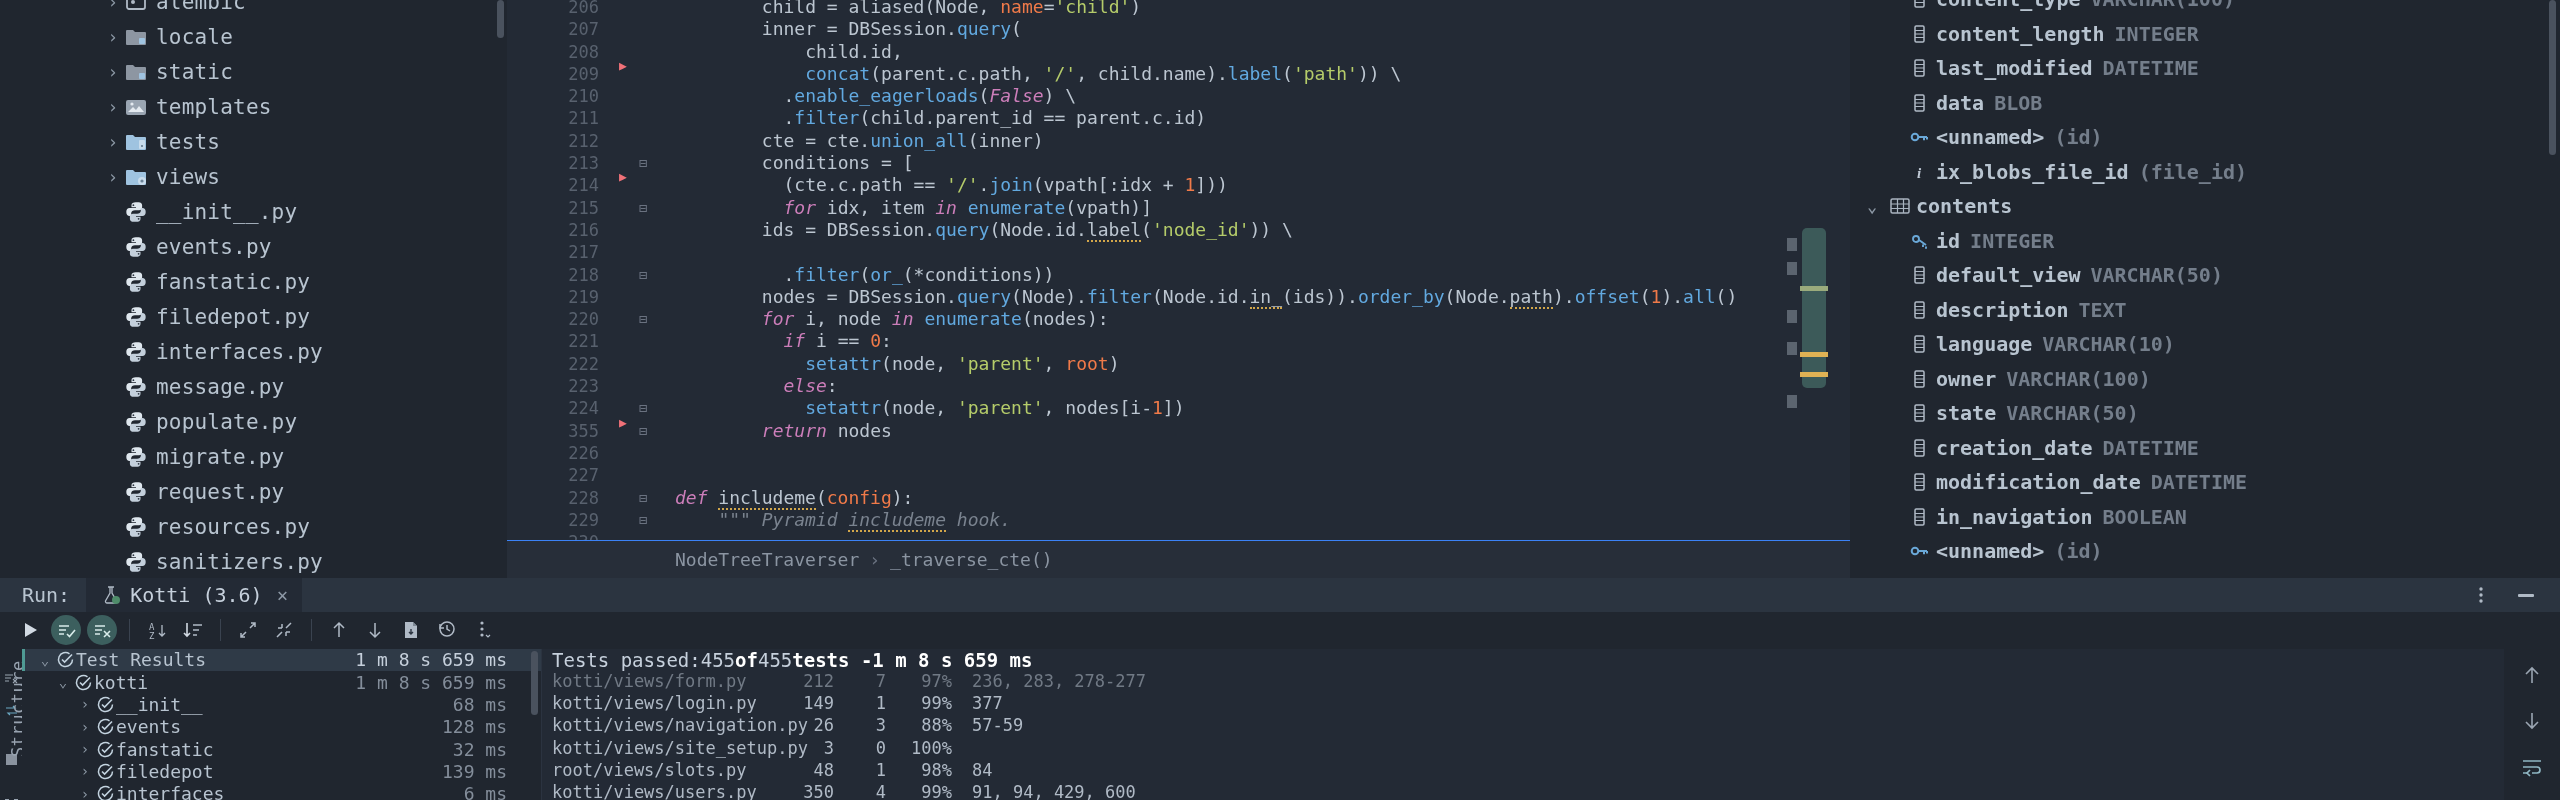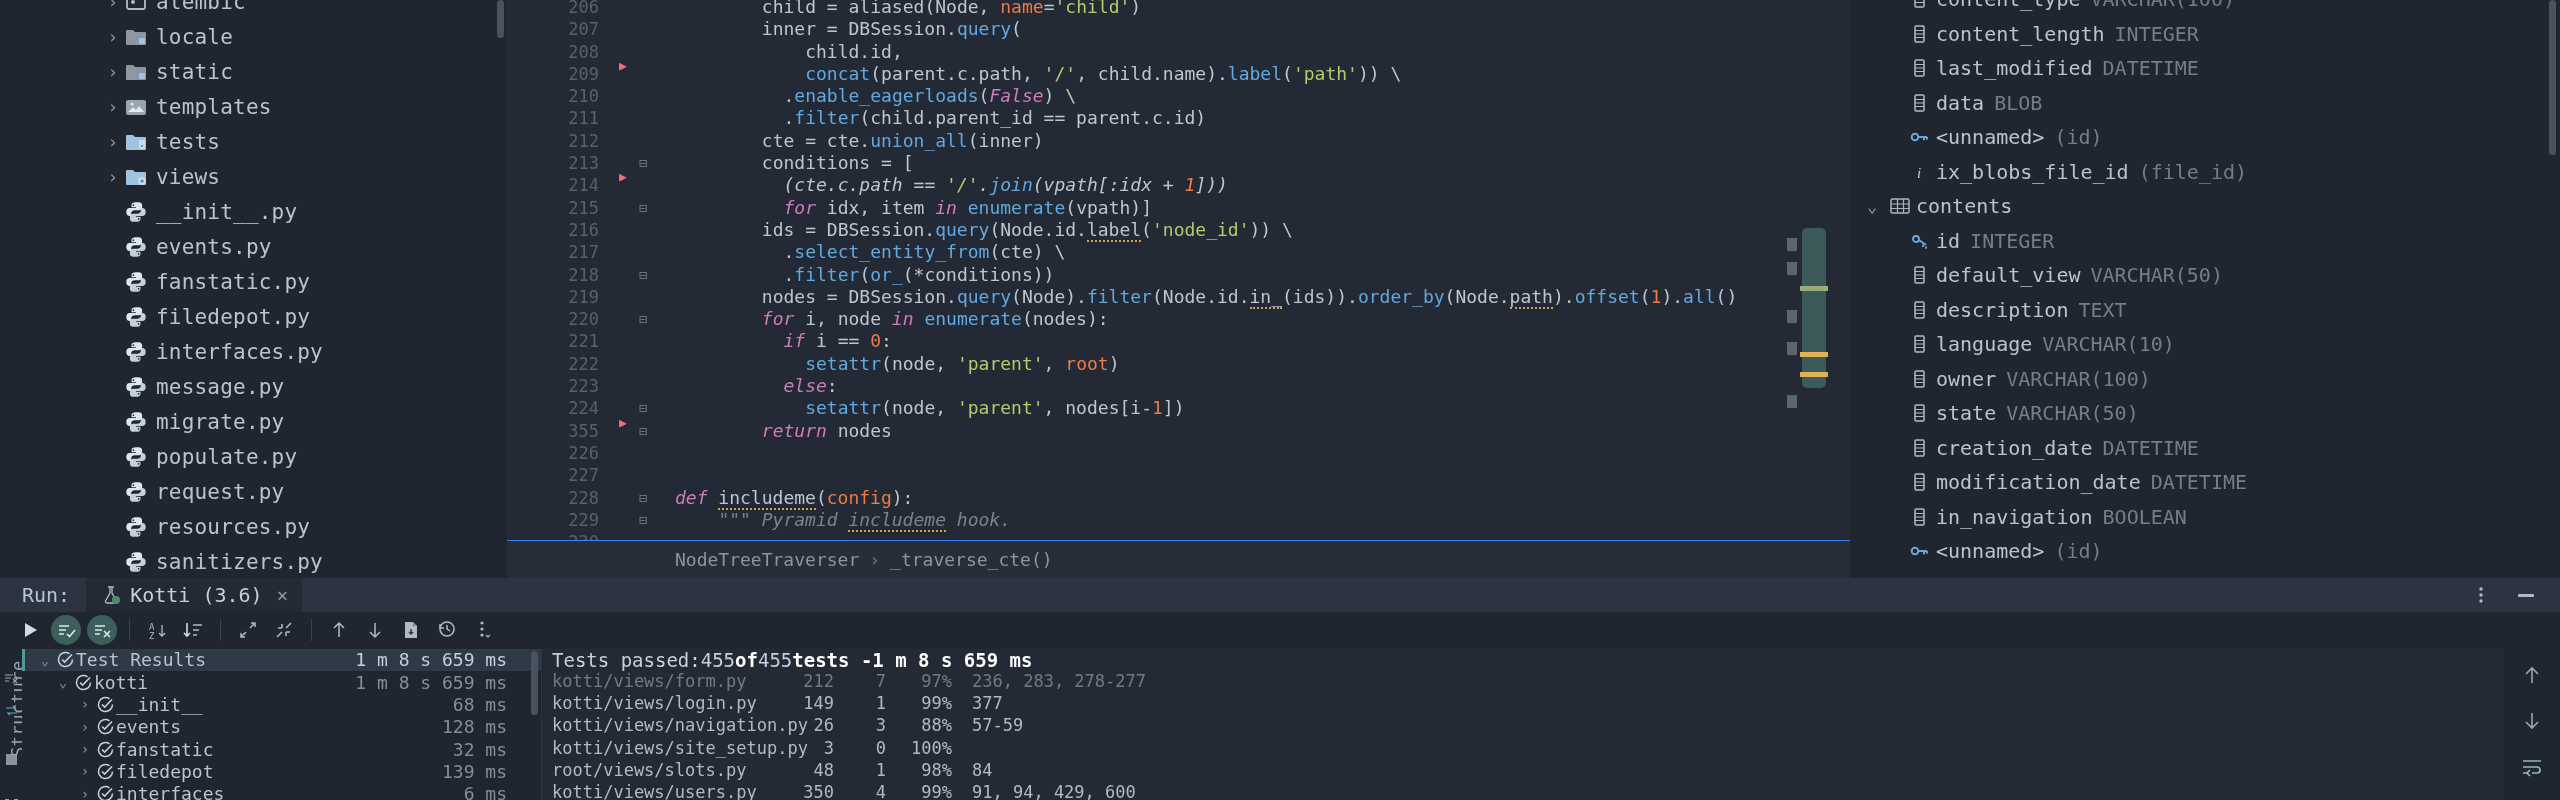--- a/index.html
+++ b/index.html
@@ -88,21 +88,21 @@
   }
   .breadcrumb .sep { margin: 0 10px; color: #6a7280; }
 
   
   .dbpanel {
     width: 710px; flex: 0 0 710px; background: #20262f;
     position: relative; overflow: hidden;
   }
   .db-row {
     display: flex; align-items: center; height: 34.5px;
-    font-size: 20px; color: #b8c4d0; white-space: nowrap; padding-left: 10px;
+    font-size: 20px; color: #b8c4d0; white-space: nowrap; padding-left: 10px; font-weight: bold;
   }
   .db-row .arrow { width: 24px; flex: 0 0 24px; color: #8c98a5; font-size: 17px; text-align: center; }
   .db-row .arrow.empty { visibility: hidden; }
   .db-row .ic { width: 32px; flex: 0 0 32px; display: flex; align-items: center; justify-content: center; }
   .db-row .nm { color: #b8c4d0; }
   .db-row .ty { color: #747e8b; margin-left: 10px; }
   .db-row.ind1 { padding-left: 30px; }
   .db-scroll {
     position: absolute; right: 4px; width: 7px; background: #4a525e; border-radius: 4px;
   }
@@ -351,33 +351,33 @@
           <div class="tree-row depth1">
             <span class="arrow empty">›</span>
             <span class="ic">
               <svg width="24" height="24" viewBox="0 0 24 24">
                 <path d="M11.8 2.2c-2.6 0-4.3.9-4.3 2.9v2.2h4.5v.8H5.6C3.6 8.1 2.3 9.3 2.3 12s1.3 3.9 3.3 3.9h1.6v-2.6c0-1.9 1.7-3 3.8-3h4c1.8 0 3.1-1 3.1-2.8V5.1c0-1.8-1.6-2.9-3.4-2.9z" fill="#dfe7ee"></path>
                 <path d="M12.2 21.8c2.6 0 4.3-.9 4.3-2.9v-2.2h-4.5v-.8h6.4c2 0 3.3-1.2 3.3-3.9S20.4 8.1 18.4 8.1h-1.6v2.6c0 1.9-1.7 3-3.8 3h-4c-1.8 0-3.1 1-3.1 2.8v2.4c0 1.8 1.6 2.9 3.4 2.9z" fill="#c3cfdb"></path>
                 <circle cx="9.4" cy="5.2" r=".9" fill="#2b3440"></circle>
                 <circle cx="14.6" cy="18.8" r=".9" fill="#2b3440"></circle>
               </svg>
             </span>
+            <span class="lbl">populate.py</span>
+          </div>
+          <div class="tree-row depth1">
+            <span class="arrow empty">›</span>
+            <span class="ic">
+              <svg width="24" height="24" viewBox="0 0 24 24">
+                <path d="M11.8 2.2c-2.6 0-4.3.9-4.3 2.9v2.2h4.5v.8H5.6C3.6 8.1 2.3 9.3 2.3 12s1.3 3.9 3.3 3.9h1.6v-2.6c0-1.9 1.7-3 3.8-3h4c1.8 0 3.1-1 3.1-2.8V5.1c0-1.8-1.6-2.9-3.4-2.9z" fill="#dfe7ee"></path>
+                <path d="M12.2 21.8c2.6 0 4.3-.9 4.3-2.9v-2.2h-4.5v-.8h6.4c2 0 3.3-1.2 3.3-3.9S20.4 8.1 18.4 8.1h-1.6v2.6c0 1.9-1.7 3-3.8 3h-4c-1.8 0-3.1 1-3.1 2.8v2.4c0 1.8 1.6 2.9 3.4 2.9z" fill="#c3cfdb"></path>
+                <circle cx="9.4" cy="5.2" r=".9" fill="#2b3440"></circle>
+                <circle cx="14.6" cy="18.8" r=".9" fill="#2b3440"></circle>
+              </svg>
+            </span>
             <span class="lbl">migrate.py</span>
-          </div>
-          <div class="tree-row depth1">
-            <span class="arrow empty">›</span>
-            <span class="ic">
-              <svg width="24" height="24" viewBox="0 0 24 24">
-                <path d="M11.8 2.2c-2.6 0-4.3.9-4.3 2.9v2.2h4.5v.8H5.6C3.6 8.1 2.3 9.3 2.3 12s1.3 3.9 3.3 3.9h1.6v-2.6c0-1.9 1.7-3 3.8-3h4c1.8 0 3.1-1 3.1-2.8V5.1c0-1.8-1.6-2.9-3.4-2.9z" fill="#dfe7ee"></path>
-                <path d="M12.2 21.8c2.6 0 4.3-.9 4.3-2.9v-2.2h-4.5v-.8h6.4c2 0 3.3-1.2 3.3-3.9S20.4 8.1 18.4 8.1h-1.6v2.6c0 1.9-1.7 3-3.8 3h-4c-1.8 0-3.1 1-3.1 2.8v2.4c0 1.8 1.6 2.9 3.4 2.9z" fill="#c3cfdb"></path>
-                <circle cx="9.4" cy="5.2" r=".9" fill="#2b3440"></circle>
-                <circle cx="14.6" cy="18.8" r=".9" fill="#2b3440"></circle>
-              </svg>
-            </span>
-            <span class="lbl">populate.py</span>
           </div>
           <div class="tree-row depth1">
             <span class="arrow empty">›</span>
             <span class="ic">
               <svg width="24" height="24" viewBox="0 0 24 24">
                 <path d="M11.8 2.2c-2.6 0-4.3.9-4.3 2.9v2.2h4.5v.8H5.6C3.6 8.1 2.3 9.3 2.3 12s1.3 3.9 3.3 3.9h1.6v-2.6c0-1.9 1.7-3 3.8-3h4c1.8 0 3.1-1 3.1-2.8V5.1c0-1.8-1.6-2.9-3.4-2.9z" fill="#dfe7ee"></path>
                 <path d="M12.2 21.8c2.6 0 4.3-.9 4.3-2.9v-2.2h-4.5v-.8h6.4c2 0 3.3-1.2 3.3-3.9S20.4 8.1 18.4 8.1h-1.6v2.6c0 1.9-1.7 3-3.8 3h-4c-1.8 0-3.1 1-3.1 2.8v2.4c0 1.8 1.6 2.9 3.4 2.9z" fill="#c3cfdb"></path>
                 <circle cx="9.4" cy="5.2" r=".9" fill="#2b3440"></circle>
                 <circle cx="14.6" cy="18.8" r=".9" fill="#2b3440"></circle>
               </svg>
@@ -418,24 +418,24 @@
           <div class="ln-col"></div>
           <div class="code-lines" id="code-host">
               <div class="cl" style="margin-top: -4px;"><span class="num">206</span><span class="txt" style="padding-left: 86.8px;"><span class="p">child </span><span class="p">= </span><span class="p">aliased</span><span class="p">(</span><span class="p">Node</span><span class="p">, </span><span class="n">name</span><span class="p">=</span><span class="s">'child'</span><span class="p">)</span></span></div>
               <div class="cl"><span class="num">207</span><span class="txt" style="padding-left: 86.8px;"><span class="p">inner = DBSession.</span><span class="fn">query</span><span class="p">(</span></span></div>
               <div class="cl"><span class="num">208</span><span class="txt" style="padding-left: 130.2px;"><span class="p">child.id,</span></span></div>
               <div class="cl"><span class="num">209</span><span class="runmark" style="top: -8px;">▶</span><span class="txt" style="padding-left: 130.2px;"><span class="fn">concat</span><span class="p">(parent.c.path, </span><span class="s">'/'</span><span class="p">, child.name).</span><span class="fn">label</span><span class="p">(</span><span class="s">'path'</span><span class="p">)) \</span></span></div>
               <div class="cl"><span class="num">210</span><span class="txt" style="padding-left: 108.5px;"><span class="p">.</span><span class="fn">enable_eagerloads</span><span class="p">(</span><span class="k">False</span><span class="p">) \</span></span></div>
               <div class="cl"><span class="num">211</span><span class="txt" style="padding-left: 108.5px;"><span class="p">.</span><span class="fn">filter</span><span class="p">(child.parent_id == parent.c.id)</span></span></div>
               <div class="cl"><span class="num">212</span><span class="txt" style="padding-left: 86.8px;"><span class="p">cte = cte.</span><span class="fn">union_all</span><span class="p">(inner)</span></span></div>
               <div class="cl"><span class="num">213</span><span class="fold">⊟</span><span class="txt" style="padding-left: 86.8px;"><span class="p">conditions = [</span></span></div>
-              <div class="cl"><span class="num">214</span><span class="runmark" style="top: -8px;">▶</span><span class="txt" style="padding-left: 108.5px; font-style: italic;"><span class="p">(cte.c.path == </span><span class="s">'/'</span><span class="p">.</span><span class="fn">join</span><span class="p">(vpath[:idx + </span><span class="n">1</span><span class="p">]))</span></span></div>
+              <div class="cl"><span class="num">214</span><span class="runmark" style="top: -8px;">▶</span><span class="txt" style="padding-left: 108.5px;"><span class="p">(cte.c.path == </span><span class="s">'/'</span><span class="p">.</span><span class="fn">join</span><span class="p">(vpath[:idx + </span><span class="n">1</span><span class="p">]))</span></span></div>
               <div class="cl"><span class="num">215</span><span class="fold">⊟</span><span class="txt" style="padding-left: 108.5px;"><span class="k">for </span><span class="p">idx, item </span><span class="k">in </span><span class="fn">enumerate</span><span class="p">(vpath)]</span></span></div>
               <div class="cl"><span class="num">216</span><span class="txt" style="padding-left: 86.8px;"><span class="p">ids = DBSession.</span><span class="fn">query</span><span class="p">(Node.id.</span><span class="warn">label</span><span class="p">(</span><span class="s">'node_id'</span><span class="p">)) \</span></span></div>
-              <div class="cl"><span class="num">217</span><span class="txt" style="padding-left: 108.5px;"><span class="p">.</span><span class="fn">select_entity_from</span><span class="p">(cte) \</span></span></div>
+              <div class="cl"><span class="num">217</span></div>
               <div class="cl"><span class="num">218</span><span class="fold">⊟</span><span class="txt" style="padding-left: 108.5px;"><span class="p">.</span><span class="fn">filter</span><span class="p">(</span><span class="fn">or_</span><span class="p">(*conditions))</span></span></div>
               <div class="cl"><span class="num">219</span><span class="txt" style="padding-left: 86.8px;"><span class="p">nodes = DBSession.</span><span class="fn">query</span><span class="p">(Node).</span><span class="fn">filter</span><span class="p">(Node.id.</span><span class="warn">in_</span><span class="p">(ids)).</span><span class="fn">order_by</span><span class="p">(Node.</span><span class="warn">path</span><span class="p">).</span><span class="fn">offset</span><span class="p">(</span><span class="n">1</span><span class="p">).</span><span class="fn">all</span><span class="p">()</span></span></div>
               <div class="cl"><span class="num">220</span><span class="fold">⊟</span><span class="txt" style="padding-left: 86.8px;"><span class="k">for </span><span class="p">i, node </span><span class="k">in </span><span class="fn">enumerate</span><span class="p">(nodes):</span></span></div>
               <div class="cl"><span class="num">221</span><span class="txt" style="padding-left: 108.5px;"><span class="k">if </span><span class="p">i == </span><span class="n">0</span><span class="p">:</span></span></div>
               <div class="cl"><span class="num">222</span><span class="txt" style="padding-left: 130.2px;"><span class="fn">setattr</span><span class="p">(node, </span><span class="s">'parent'</span><span class="p">, </span><span class="n">root</span><span class="p">)</span></span></div>
               <div class="cl"><span class="num">223</span><span class="txt" style="padding-left: 108.5px;"><span class="k">else</span><span class="p">:</span></span></div>
               <div class="cl"><span class="num">224</span><span class="fold">⊟</span><span class="txt" style="padding-left: 130.2px;"><span class="fn">setattr</span><span class="p">(node, </span><span class="s">'parent'</span><span class="p">, nodes[i-</span><span class="n">1</span><span class="p">])</span></span></div>
               <div class="cl"><span class="num">355</span><span class="runmark" style="top: -8px;">▶</span><span class="fold">⊟</span><span class="txt" style="padding-left: 86.8px;"><span class="k">return </span><span class="p">nodes</span></span></div>
               <div class="cl"><span class="num">226</span><span class="txt" style="padding-left: 0px;"></span></div>
               <div class="cl"><span class="num">227</span><span class="txt" style="padding-left: 0px;"></span></div>

